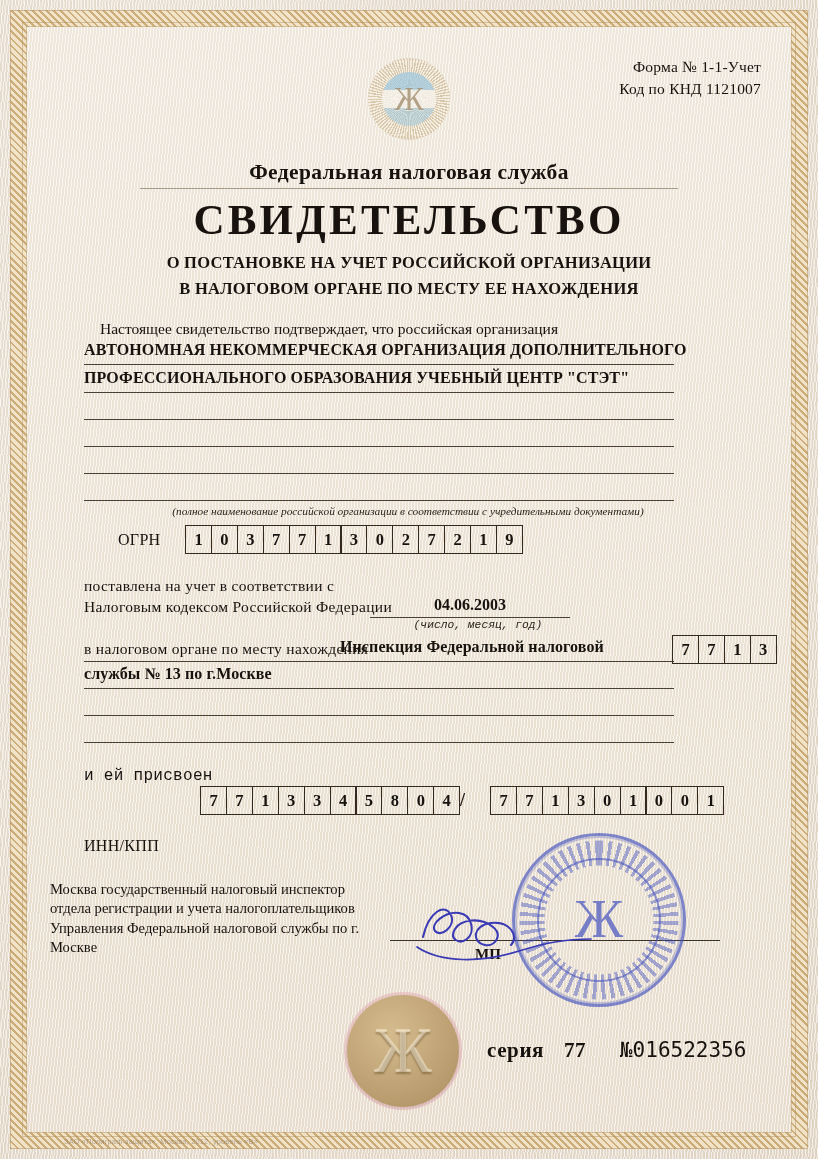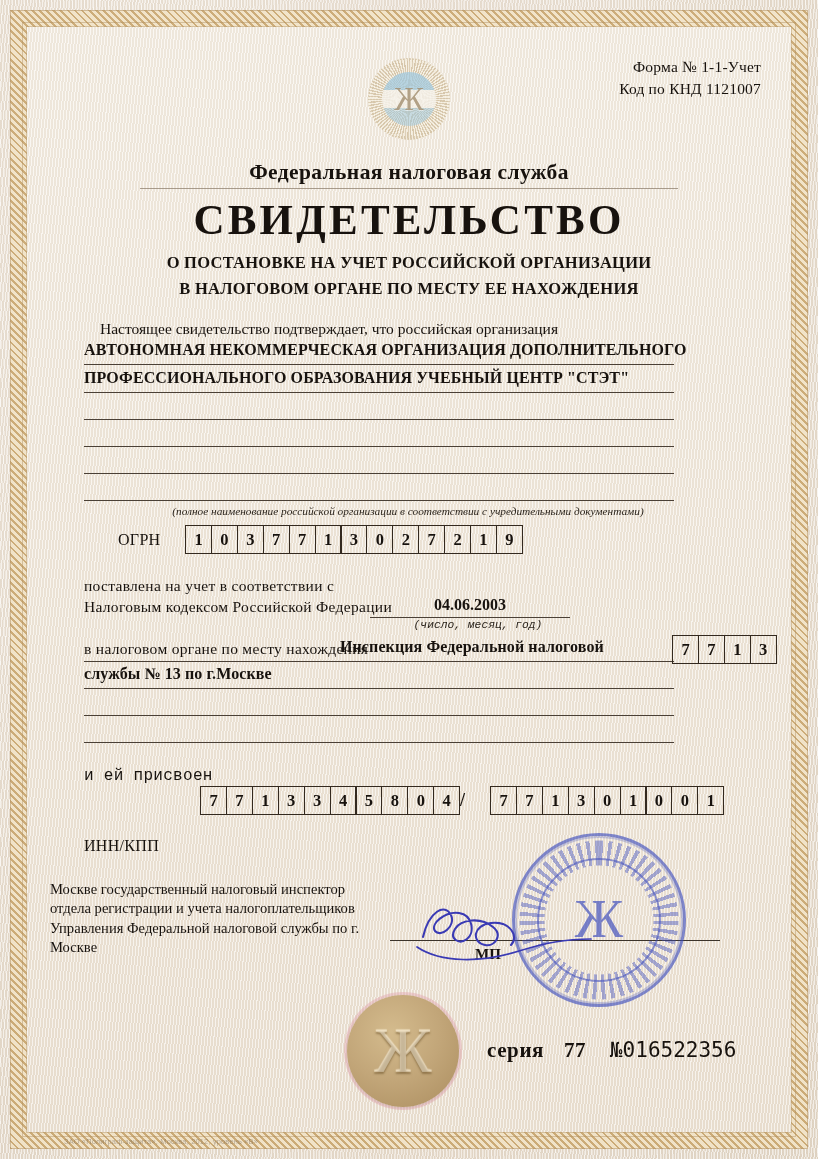--- a/index.html
+++ b/index.html
@@ -402,21 +402,21 @@
         <div class="cell">1</div>
         <div class="cell">3</div>
         <div class="cell">0</div>
         <div class="cell">1</div>
         <div class="cell">0</div>
         <div class="cell">0</div>
         <div class="cell">1</div>
       </div>
 
     <div class="sig-block">
-      <div>Москве государственный налоговый инспектор</div>
+      <div>Москва государственный налоговый инспектор</div>
       <div>отдела регистрации и учета налогоплательщиков</div>
       <div>Управления Федеральной налоговой службы по г.</div>
       <div>Москве</div>
     </div>
 
     <div class="sig-rule"></div>
     <div class="mp">МП</div>
 
     <div class="stamp">
       <div class="stamp-ring-text"></div>
@@ -430,19 +430,19 @@
       <path d="M2,54 C26,70 66,70 104,58 C130,50 150,46 176,46" fill="none" stroke="#3a3ab4" stroke-width="1.7" stroke-linecap="round"></path>
     </svg>
 
     <div class="foil">
       <div class="foil-eagle">Ж</div>
     </div>
 
     <div class="series">
       <span>серия</span>
       <span style="margin-left:14px;">77</span>
-      <span class="num" style="margin-left:18px;">№016522356</span>
+      <span class="num" style="margin-left:28px;">№016522356</span>
     </div>
 
     <div class="footer-micro">ЗАО «Полиграф-защита», Москва, 2012, уровень «В»</div>
 
   </div>
 </div>
 
 </body></html>

